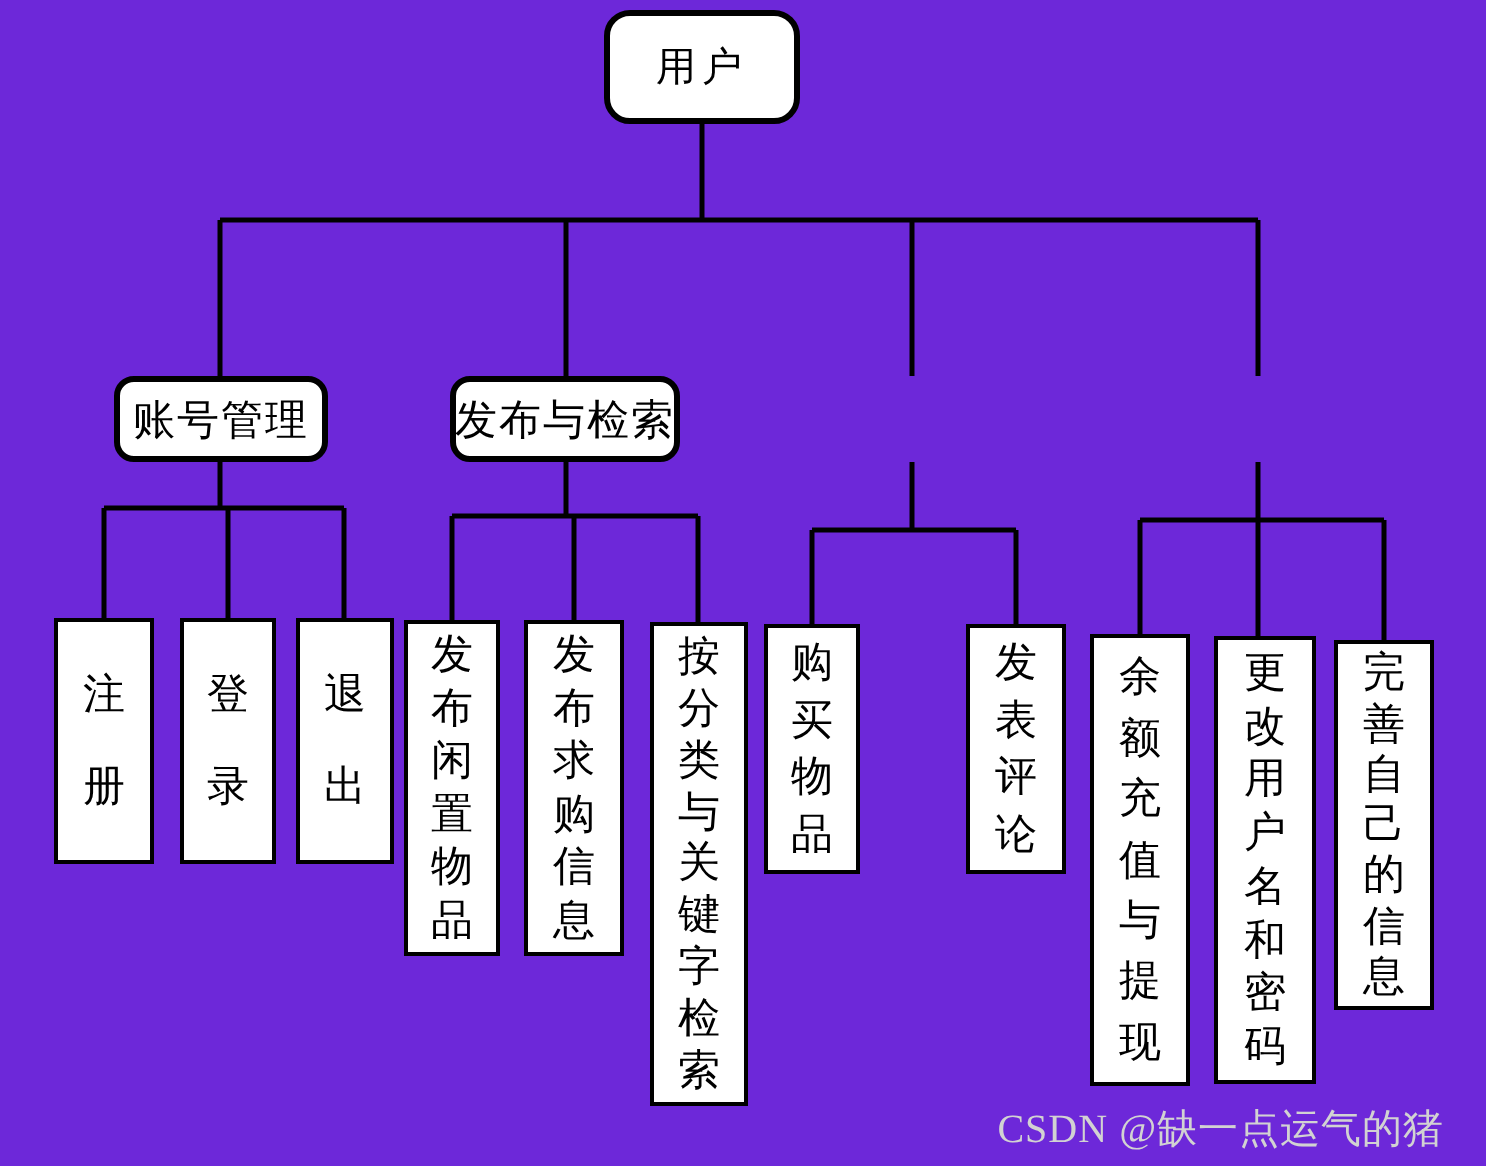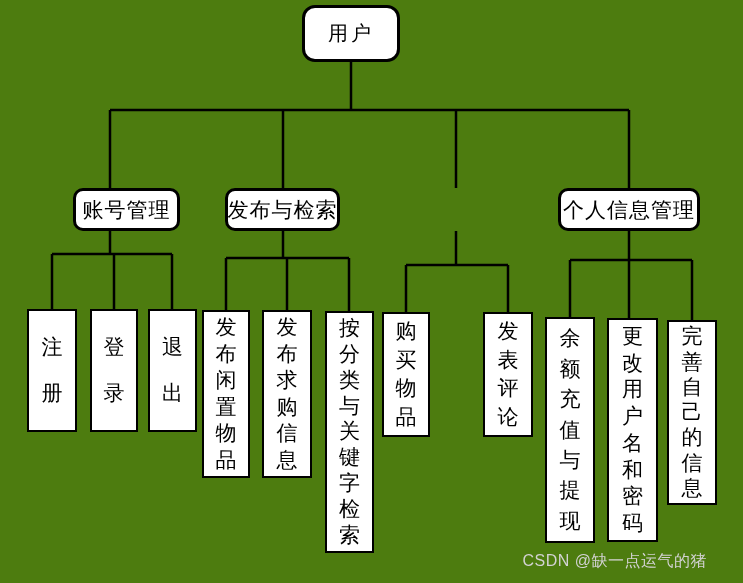--- a/index.html
+++ b/index.html
@@ -1,20 +1,20 @@
 <!DOCTYPE html>
 <html><head>
 <meta charset="utf-8">
 <style>
   html, body { margin: 0; padding: 0; background: #ffffff; }
   #canvas {
     position: relative;
     width: 743px;
     height: 583px;
-    background: #4d7c0f;
+    background: #6d28d9;
     font-family: "DejaVu Serif", "Liberation Serif", serif;
     color: #000;
     overflow: hidden;
   }
   #connectors {
     position: absolute;
     left: 0; top: 0;
     width: 743px; height: 583px;
   }
   .rbox {
@@ -39,24 +39,24 @@
     flex-direction: column;
     align-items: center;
     justify-content: space-evenly;
     font-size: 21px;
     line-height: 1;
     box-sizing: border-box;
   }
   .leaf span { display: block; }
   .watermark {
     position: absolute;
-    right: 36px;
+    right: 21px;
     top: 551px;
-    font-family: Liberation Sans, sans-serif;
-    font-size: 16px;
+    font-family: Liberation Serif, serif;
+    font-size: 20px;
     color: #d2d2d2;
     letter-spacing: 0.5px;
     white-space: nowrap;
   }
 </style>
 </head>
 <body>
 
 <div id="canvas">
 
@@ -92,23 +92,22 @@
       <line x1="629" y1="231" x2="629" y2="260"></line>
       <line x1="570" y1="260" x2="692" y2="260"></line>
       <line x1="570" y1="260" x2="570" y2="317"></line>
       <line x1="629" y1="260" x2="629" y2="318"></line>
       <line x1="692" y1="260" x2="692" y2="320"></line>
     </g>
   </svg>
 
   <div class="rbox root" style="left:302px; top:5px; width:98px; height:57px;">用户</div>
 
-  <div class="rbox" style="left:57px; top:188px; width:107px; height:43px;margin-left:16px;">账号管理</div>
+  <div class="rbox" style="left:57px; top:188px; width:107px; height:43px;">账号管理</div>
   <div class="rbox" style="left:225px; top:188px; width:115px; height:43px;text-align:center;">发布与检索</div>
-  <div class="rbox" style="left:558px; top:188px; width:142px; height:43px;">个人信息管理</div>
 
   <div class="leaf" style="left:27px;  top:309px; width:50px; height:123px;">
       <span>注</span>
       <span>册</span>
     </div>
   <div class="leaf" style="left:90px;  top:309px; width:48px; height:123px;">
       <span>登</span>
       <span>录</span>
     </div>
   <div class="leaf" style="left:148px; top:309px; width:49px; height:123px;">

